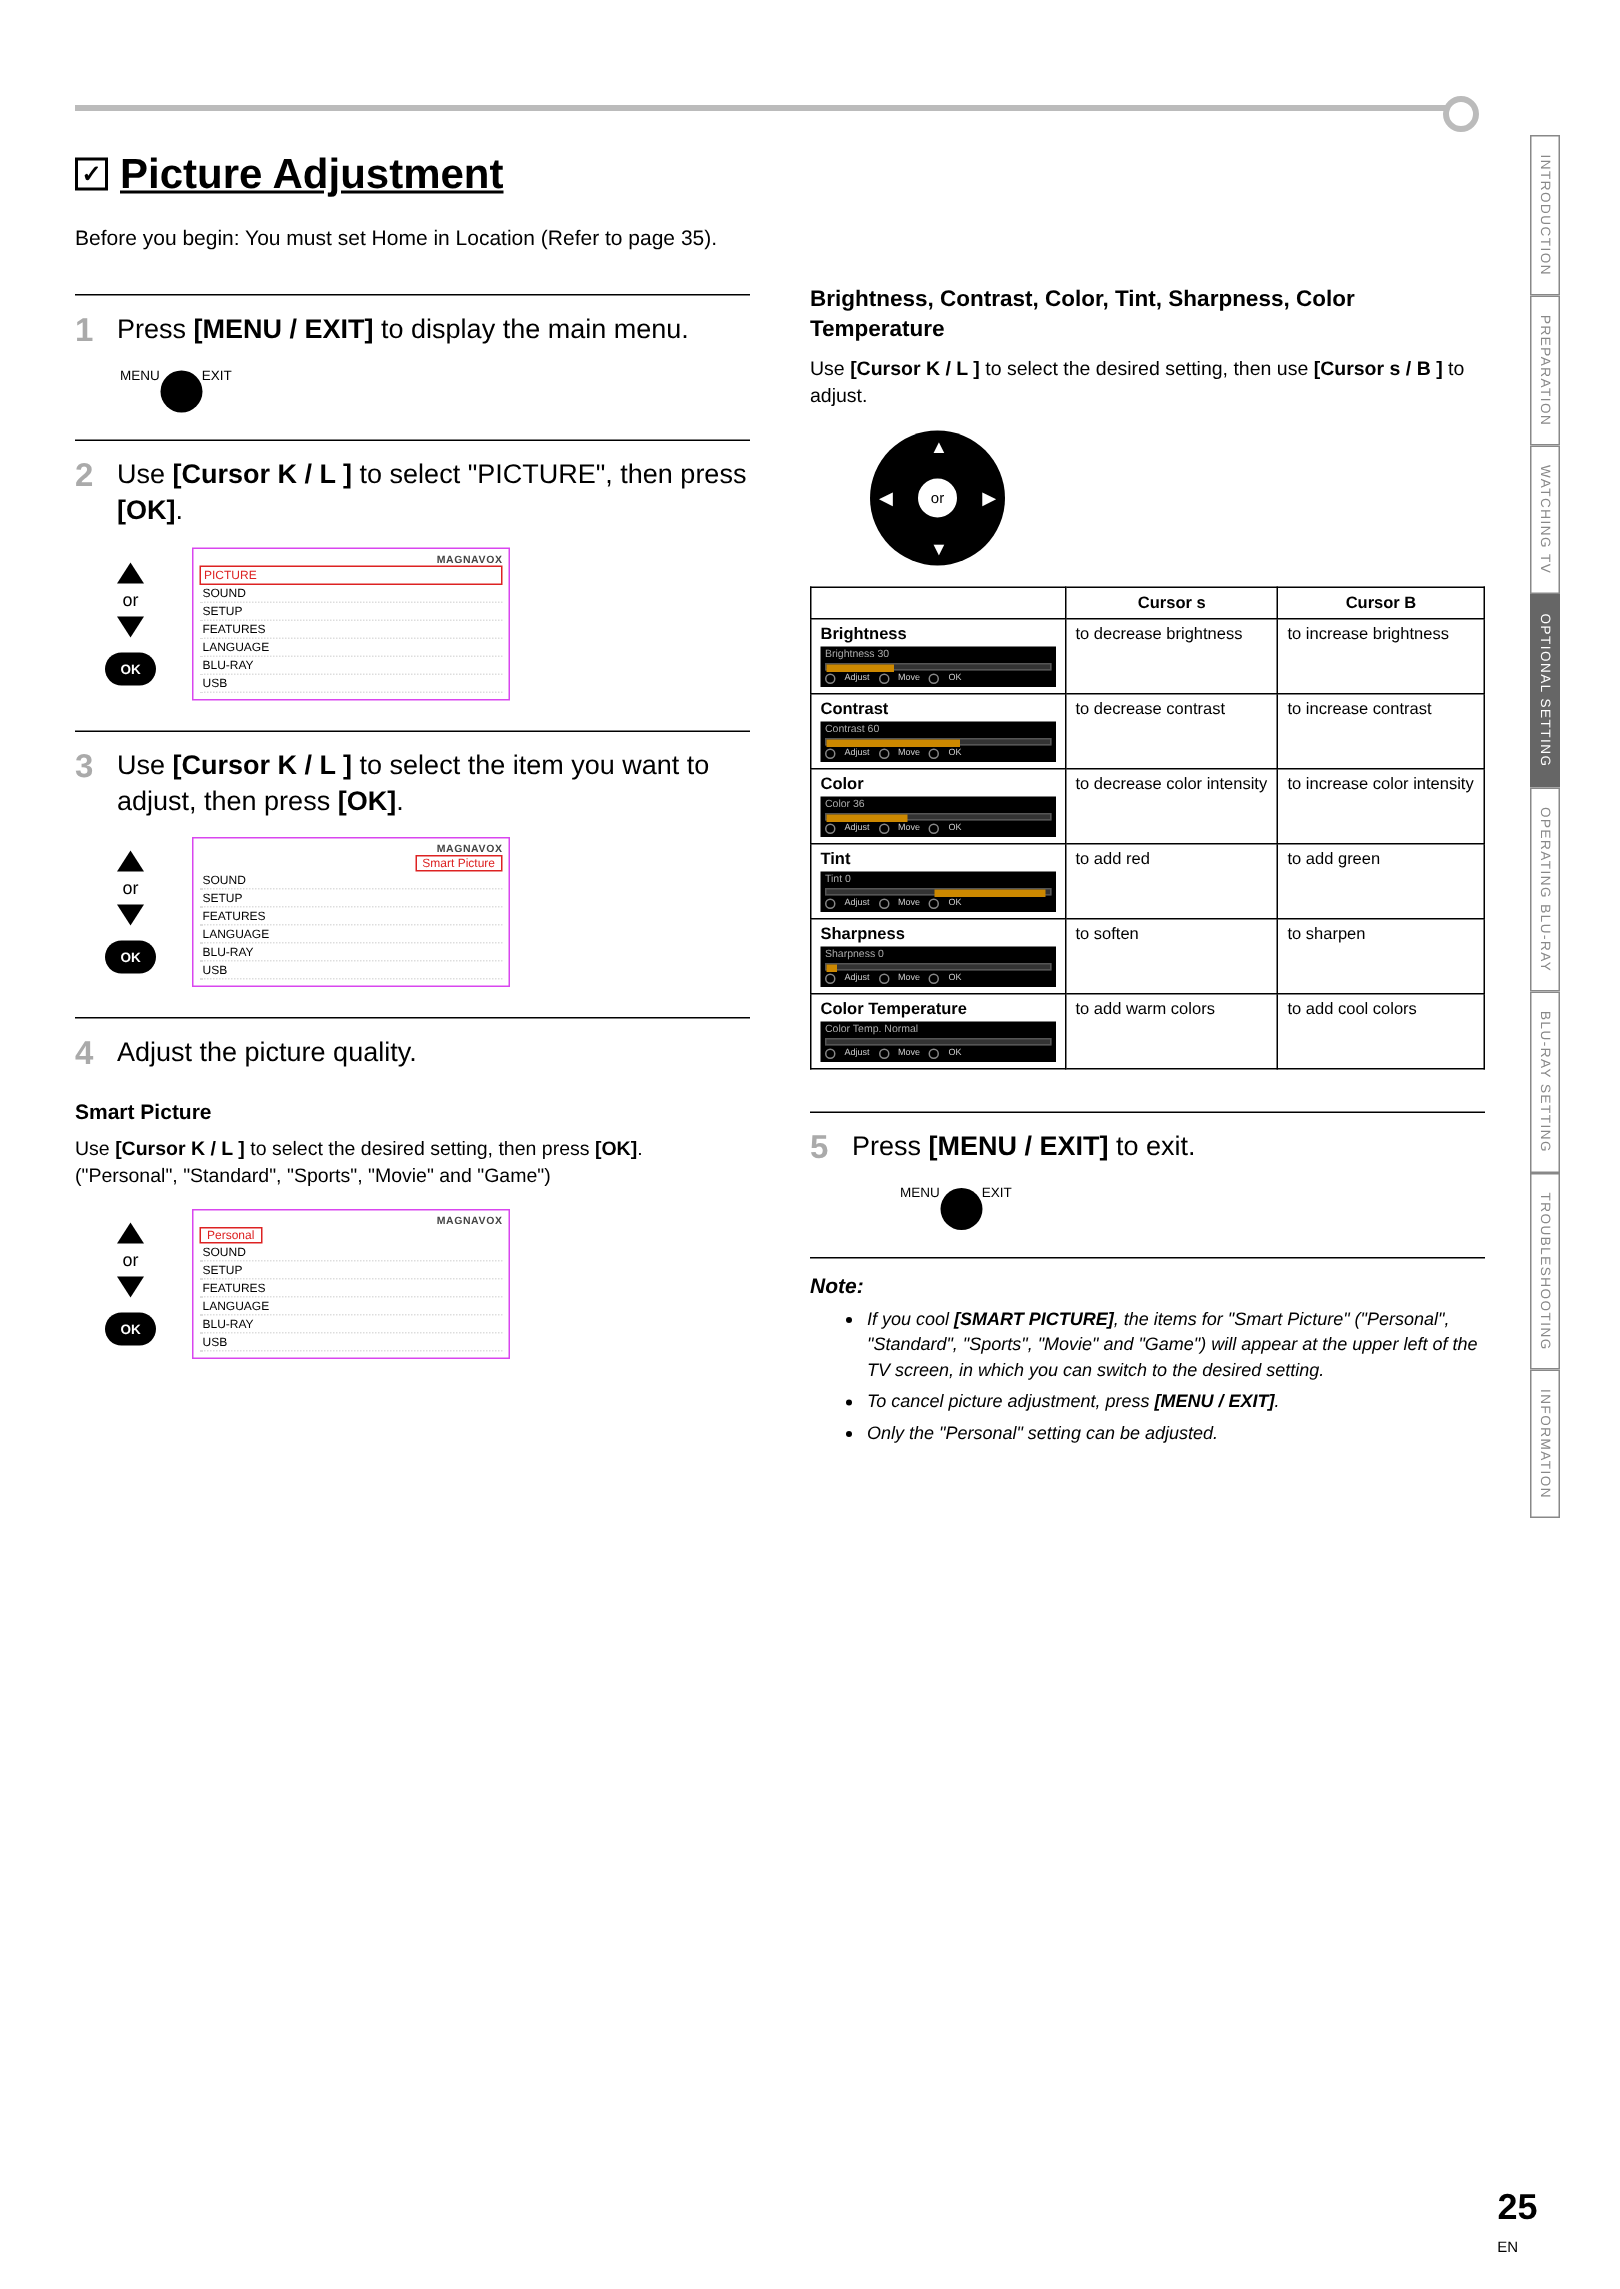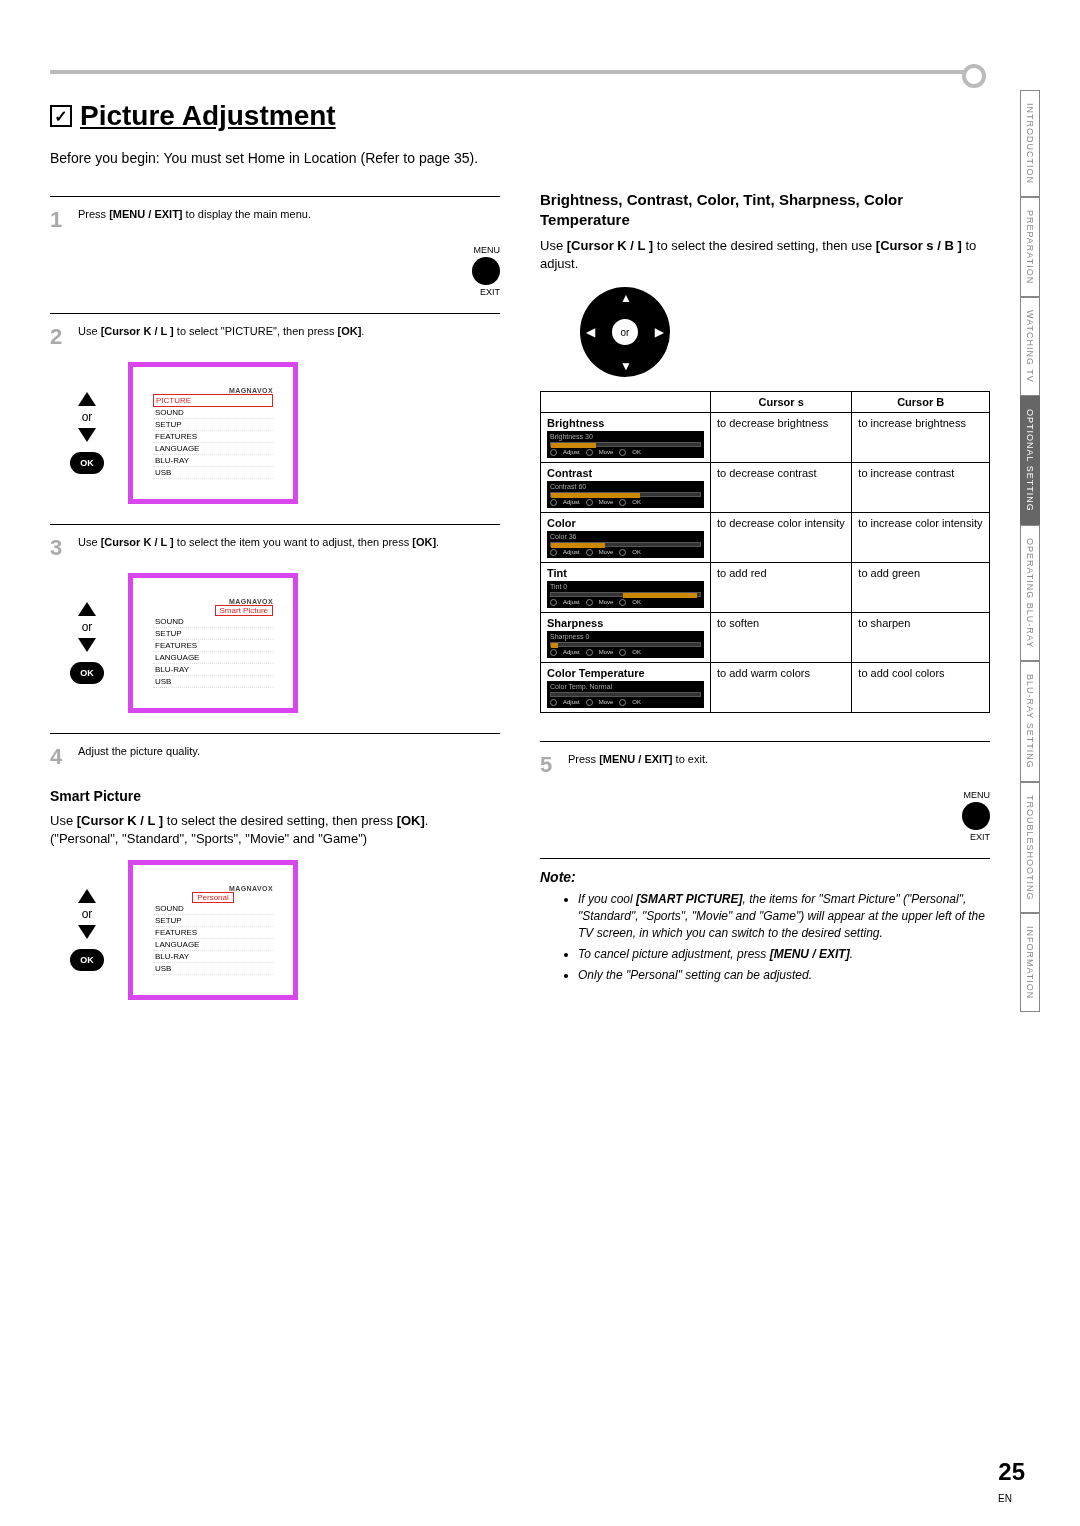--- a/index.html
+++ b/index.html
@@ -10,32 +10,32 @@
 .title{margin-top:40px;font-size:28px;font-weight:bold;display:flex;align-items:center;gap:8px}
 .chk{width:22px;height:22px;border:2px solid #000;display:inline-flex;align-items:center;justify-content:center;font-size:16px}
 .title u{text-decoration:underline}
 .intro{font-size:14px;margin-top:4px;max-width:500px;line-height:1.25}
 .before{margin-top:18px;font-size:14px}
 .before-body{margin-left:100px;font-size:14px;line-height:1.25}
 .columns{display:flex;gap:40px;margin-top:24px}
 .col{flex:1;min-width:0}
 .step{display:flex;gap:8px;margin-bottom:12px}
 .num{font-size:22px;font-weight:bold;color:#aaa;width:20px}
-.step-body{flex:1;font-size:11px;line-height:1.35}
+.step-body{flex:1;font-size:18px;line-height:1.35}
 .btn-dia{margin:8px 0 16px 30px}
-.menu-btn{display:flex;flex-direction:column;align-items:flex-end;font-size:9px}
+.menu-btn{display:flex;flex-direction:row;align-items:flex-start;font-size:9px}
 .menu-btn .circle{width:28px;height:28px;background:#000;border-radius:50%;margin:2px 0}
 .nav-cluster{display:flex;align-items:center;gap:24px;margin:12px 0 20px 20px}
 .dpad{display:flex;flex-direction:column;align-items:center;gap:2px}
 .tri{width:0;height:0;border-left:9px solid transparent;border-right:9px solid transparent}
 .tri.up{border-bottom:14px solid #000}
 .tri.dn{border-top:14px solid #000}
 .dpad .or{font-size:12px;margin:2px 0}
 .okbtn{width:34px;height:22px;background:#000;color:#fff;border-radius:11px;font-size:9px;display:flex;align-items:center;justify-content:center;font-weight:bold}
-.tvmenu{border:5px solid #d946ef;background:#fff;font-size:8px;width:170px;padding:20px}
+.tvmenu{border:1px solid #d946ef;background:#fff;font-size:8px;width:212px;padding:4px}
 .brand{text-align:right;font-weight:bold;font-size:7px;color:#444;letter-spacing:0.4px}
 .menurow{border-bottom:1px dotted #ddd;padding:1px 2px;display:flex;justify-content:space-between}
 .menurow.sel{background:#fff;color:#d22;border:1px solid #d22}
 .menurow.selbox{border:1px solid #d22;color:#d22}
 .subhead{font-weight:bold;font-size:14px;margin-top:18px}
 .subtext{font-size:13px;margin-top:8px;line-height:1.4}
 .righthead{font-weight:bold;font-size:15px;line-height:1.3}
 .navcircle{width:90px;height:90px;position:relative;margin:14px auto 14px 40px}
 .navcircle .center{position:absolute;top:30px;left:30px;width:30px;height:30px;background:#fff;border:2px solid #000;border-radius:50%;display:flex;align-items:center;justify-content:center;font-size:10px}
 .navcircle .arr{position:absolute;font-size:12px;color:#fff}
@@ -196,21 +196,21 @@
     <div class="nav-cluster">
       <div class="dpad">
         <div class="tri up"></div>
             <div class="or">or</div>
             <div class="tri dn"></div>
             <div style="height:6px"></div>
             <div class="okbtn">OK</div>
       </div>
       <div class="tvmenu">
         <div class="brand">MAGNAVOX</div>
-        <div style="text-align:center"><span class="menurow selbox" style="display:inline-block;padding:0 4px">Personal</span></div>
+        <div style="text-align:left"><span class="menurow selbox" style="display:inline-block;padding:0 4px">Personal</span></div>
         <div class="menurow">
               <span>SOUND</span>
             </div>
         <div class="menurow">
               <span>SETUP</span>
             </div>
         <div class="menurow">
               <span>FEATURES</span>
             </div>
         <div class="menurow">

